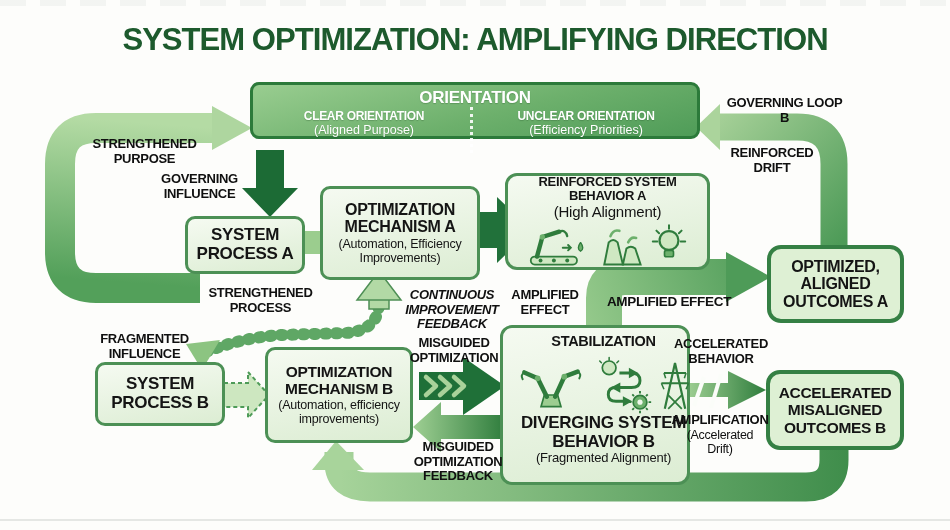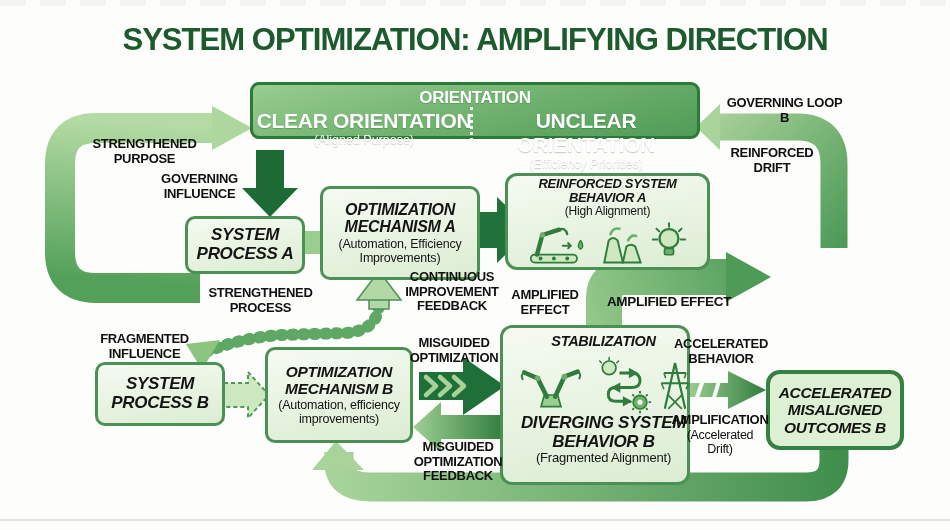--- a/index.html
+++ b/index.html
@@ -6,32 +6,32 @@
   body{font-family:"Liberation Sans",sans-serif;background:#ffffff;}
   #stage{position:relative;width:950px;height:530px;background:#fdfdfb;overflow:hidden;}
   #arrows{position:absolute;left:0;top:0;z-index:1;}
   .pre{white-space:pre-line;}
   #title{position:absolute;left:0;top:21px;width:950px;text-align:center;z-index:3;
     font-size:32px;font-weight:800;letter-spacing:-1px;color:#1d5a2d;transform:scaleX(0.97);}
   
   .node{position:absolute;z-index:2;box-sizing:border-box;border:3px solid #4c9055;border-radius:10px;
     background:linear-gradient(170deg,#f5faf1 0%,#dcedd3 100%);display:flex;flex-direction:column;
     align-items:center;justify-content:center;text-align:center;color:#141414;line-height:1.1;}
-  .node .t{font-weight:800;letter-spacing:-0.3px;font-style:italic;}
+  .node .t{font-weight:800;letter-spacing:-0.3px;}
   .node .s{font-weight:400;letter-spacing:-0.2px;}
   .outcome{border-width:4px;border-color:#358044;background:#def0d4;border-radius:14px;}
   
   #orientation{position:absolute;left:250px;top:82px;width:450px;height:57px;z-index:2;box-sizing:border-box;
     border:3px solid #2c7a3a;border-radius:9px;color:#fff;text-align:center;
     background:linear-gradient(165deg,#99cd90 0%,#6db06c 55%,#4f9c58 100%);
     text-shadow:0 1px 1px rgba(20,60,25,.25);}
   #orientation .hdr{font-size:17px;font-weight:800;margin-top:3px;letter-spacing:-0.3px;}
   #orientation .cols{display:flex;margin-top:1px;}
   #orientation .col{width:50%;}
-  #orientation .col .t{font-size:21px;font-weight:800;letter-spacing:-0.3px;}
+  #orientation .col .t{font-size:12px;font-weight:800;letter-spacing:-0.3px;}
   #orientation .col .s{font-size:12.5px;font-weight:400;}
   #orientation .divider{position:absolute;left:48.8%;top:22px;height:46px;border-left:3px dotted rgba(255,255,255,.9);}
   
   .lbl{position:absolute;z-index:3;font-weight:800;color:#101010;text-align:center;
     font-size:13px;line-height:1.12;letter-spacing:-0.3px;}
   .lbl .sub{font-weight:400;font-size:12.5px;}
   .icons{display:flex;align-items:flex-end;justify-content:center;gap:6px;margin-top:2px;}
   .edge-strip-top{position:absolute;left:0;top:0;width:950px;height:6px;z-index:0;opacity:.5;
     background:repeating-linear-gradient(90deg,#e9ece9 0 26px,transparent 26px 40px);}
   .edge-strip-bottom{position:absolute;left:0;top:519px;width:950px;height:2px;background:#e5e7e4;z-index:0;}
@@ -147,21 +147,21 @@
 
   <div class="node" style="left:320px;top:186px;width:160px;height:94px;">
     <div class="t pre" style="font-size:16px;">OPTIMIZATION
 MECHANISM A</div>
     <div class="s pre" style="font-size:12.5px;margin-top:2px;">(Automation, Efficiency
 Improvements)</div>
   </div>
 
   <div class="node" style="left:505px;top:173px;width:205px;height:97px;border-radius:12px;">
     <div class="t" style="font-size:13px;">REINFORCED SYSTEM BEHAVIOR A</div>
-    <div class="s" style="font-size:12px;">(High Alignment)</div>
+    <div class="s" style="font-size:15px;">(High Alignment)</div>
     <div class="icons">
       <svg width="64" height="46" viewBox="0 0 72 50">
         <rect x="2" y="38" width="52" height="9" rx="4.5" fill="#cfe8c2" stroke="#2f7c3c" stroke-width="2"></rect>
         <circle cx="13" cy="42.5" r="2.2" fill="#2f7c3c"></circle>
           <circle cx="28" cy="42.5" r="2.2" fill="#2f7c3c"></circle>
           <circle cx="43" cy="42.5" r="2.2" fill="#2f7c3c"></circle>
         <path d="M 9 38 L 15 16 L 34 10" fill="none" stroke="#2f7c3c" stroke-width="5" stroke-linecap="round" stroke-linejoin="round"></path>
         <circle cx="15" cy="16" r="3" fill="#6db06c"></circle>
         <path d="M 34 10 q 7 -3 9 5" fill="none" stroke="#2f7c3c" stroke-width="2.5" stroke-linecap="round"></path>
         <path d="M 38 28 h 9 m -3 -3 l 3 3 l -3 3" fill="none" stroke="#2f7c3c" stroke-width="2.2" stroke-linecap="round"></path>
@@ -174,20 +174,25 @@
         <path d="M33 22 q 3 -7 9 -5" fill="none" stroke="#6db06c" stroke-width="3" stroke-linecap="round"></path>
       </svg>
       <svg width="36" height="46" viewBox="0 0 40 50">
         <circle cx="20" cy="20" r="10.5" fill="#cfe8c2" stroke="#2f7c3c" stroke-width="2.5"></circle>
         <rect x="15" y="31" width="10" height="7" rx="2" fill="#6db06c" stroke="#2f7c3c" stroke-width="1.8"></rect>
         <path d="M20 3 v 4 M6 9 l 3 3 M34 9 l -3 3 M2 21 h 5 M33 21 h 5" stroke="#2f7c3c" stroke-width="2.2" stroke-linecap="round"></path>
       </svg>
     </div>
   </div>
 
+  <div class="node outcome" style="left:767px;top:245px;width:137px;height:78px;">
+    <div class="t pre" style="font-size:16px;">OPTIMIZED,
+ALIGNED
+OUTCOMES A</div>
+  </div>
 
   <div class="node" style="left:95px;top:362px;width:130px;height:64px;">
     <div class="t pre" style="font-size:17px;">SYSTEM
 PROCESS B</div>
   </div>
 
   <div class="node" style="left:265px;top:347px;width:148px;height:96px;">
     <div class="t pre" style="font-size:15.5px;">OPTIMIZATION
 MECHANISM B</div>
     <div class="s pre" style="font-size:12.5px;margin-top:2px;">(Automation, efficiency
@@ -236,21 +241,21 @@
 
   <div class="lbl pre" style="left:92px;top:137px;width:105px;">STRENGTHENED
 PURPOSE</div>
   <div class="lbl pre" style="left:152px;top:172px;width:95px;">GOVERNING
 INFLUENCE</div>
   <div class="lbl" style="left:722px;top:96px;width:125px;">GOVERNING LOOP B</div>
   <div class="lbl pre" style="left:728px;top:146px;width:88px;">REINFORCED
 DRIFT</div>
   <div class="lbl pre" style="left:203px;top:286px;width:115px;">STRENGTHENED
 PROCESS</div>
-  <div class="lbl pre" style="left:398px;top:270px;width:108px;">CONTINUOUS
+  <div class="lbl pre" style="left:398px;top:288px;width:108px;font-style:italic;">CONTINUOUS
 IMPROVEMENT
 FEEDBACK</div>
   <div class="lbl pre" style="left:506px;top:288px;width:78px;">AMPLIFIED
 EFFECT</div>
   <div class="lbl" style="left:598px;top:294px;width:142px;font-size:13.5px;">AMPLIFIED EFFECT</div>
   <div class="lbl pre" style="left:92px;top:332px;width:105px;">FRAGMENTED
 INFLUENCE</div>
   <div class="lbl pre" style="left:402px;top:336px;width:104px;">MISGUIDED
 OPTIMIZATION</div>
   <div class="lbl pre" style="left:670px;top:337px;width:102px;">ACCELERATED

